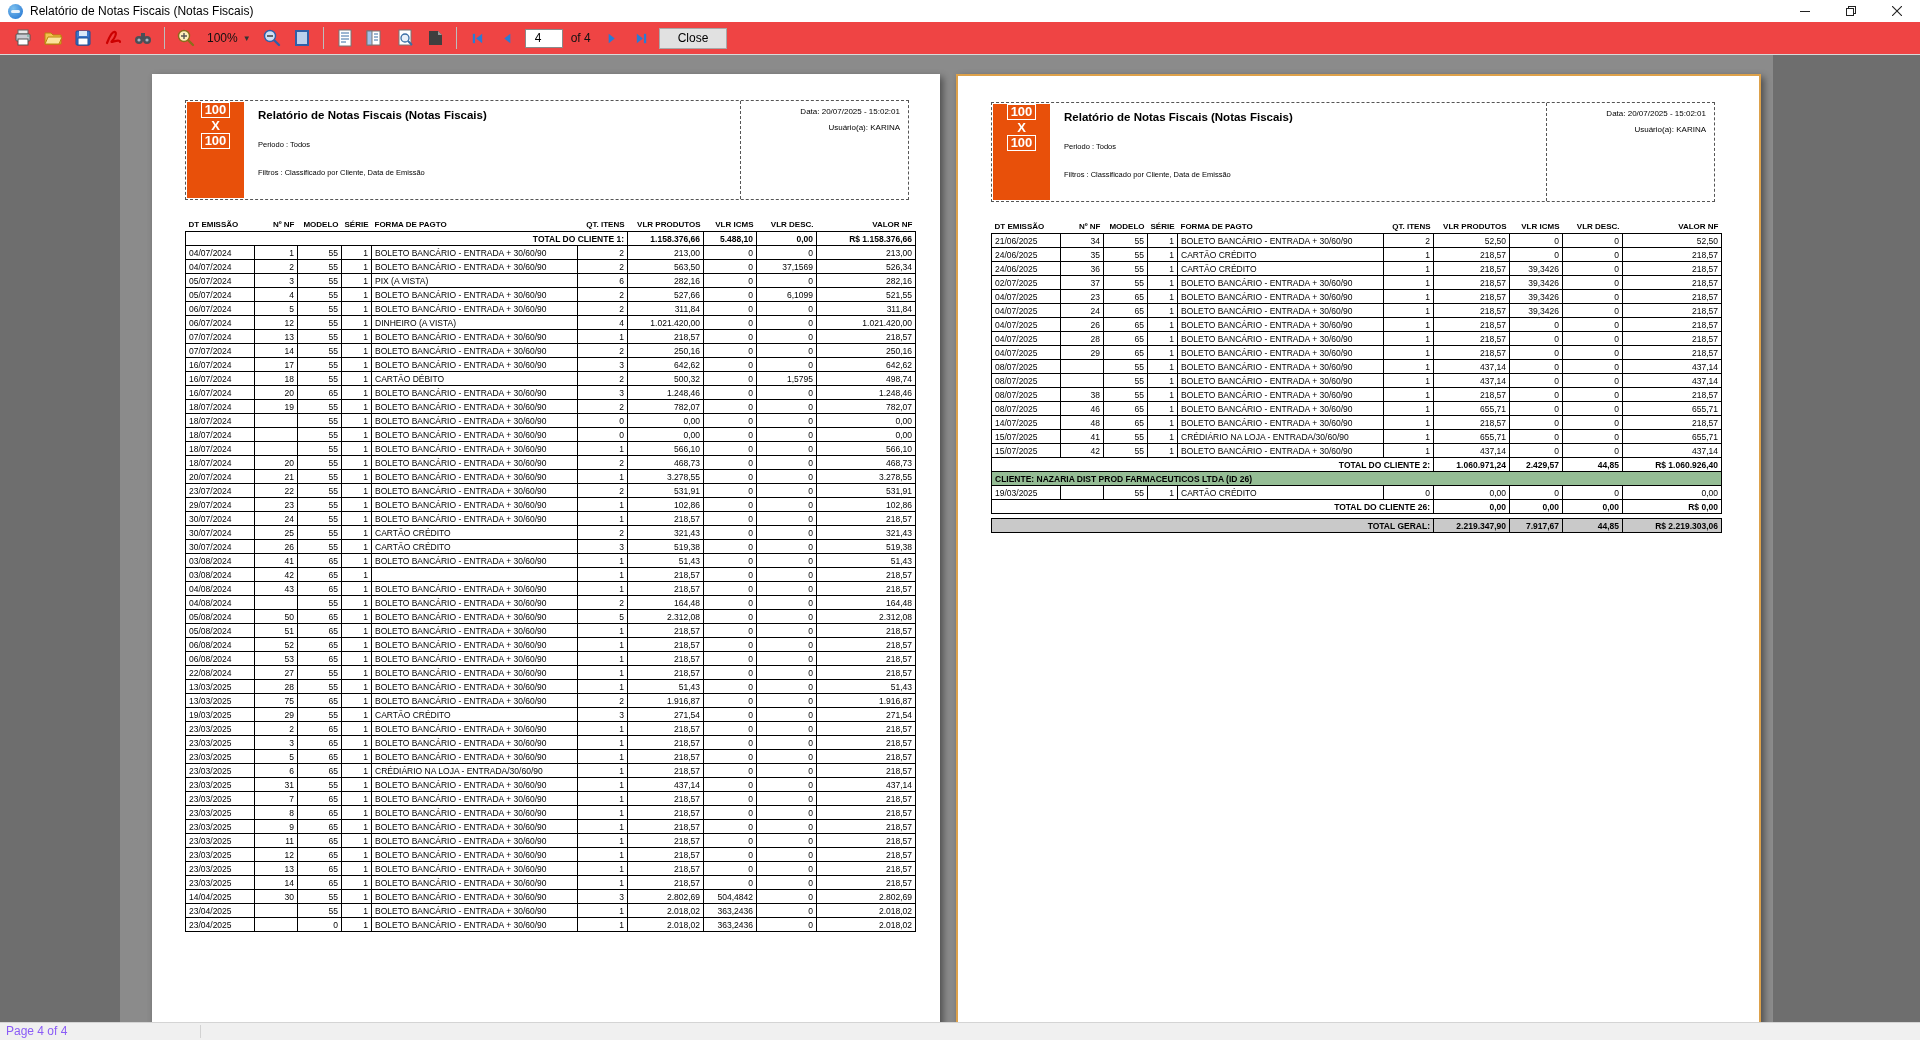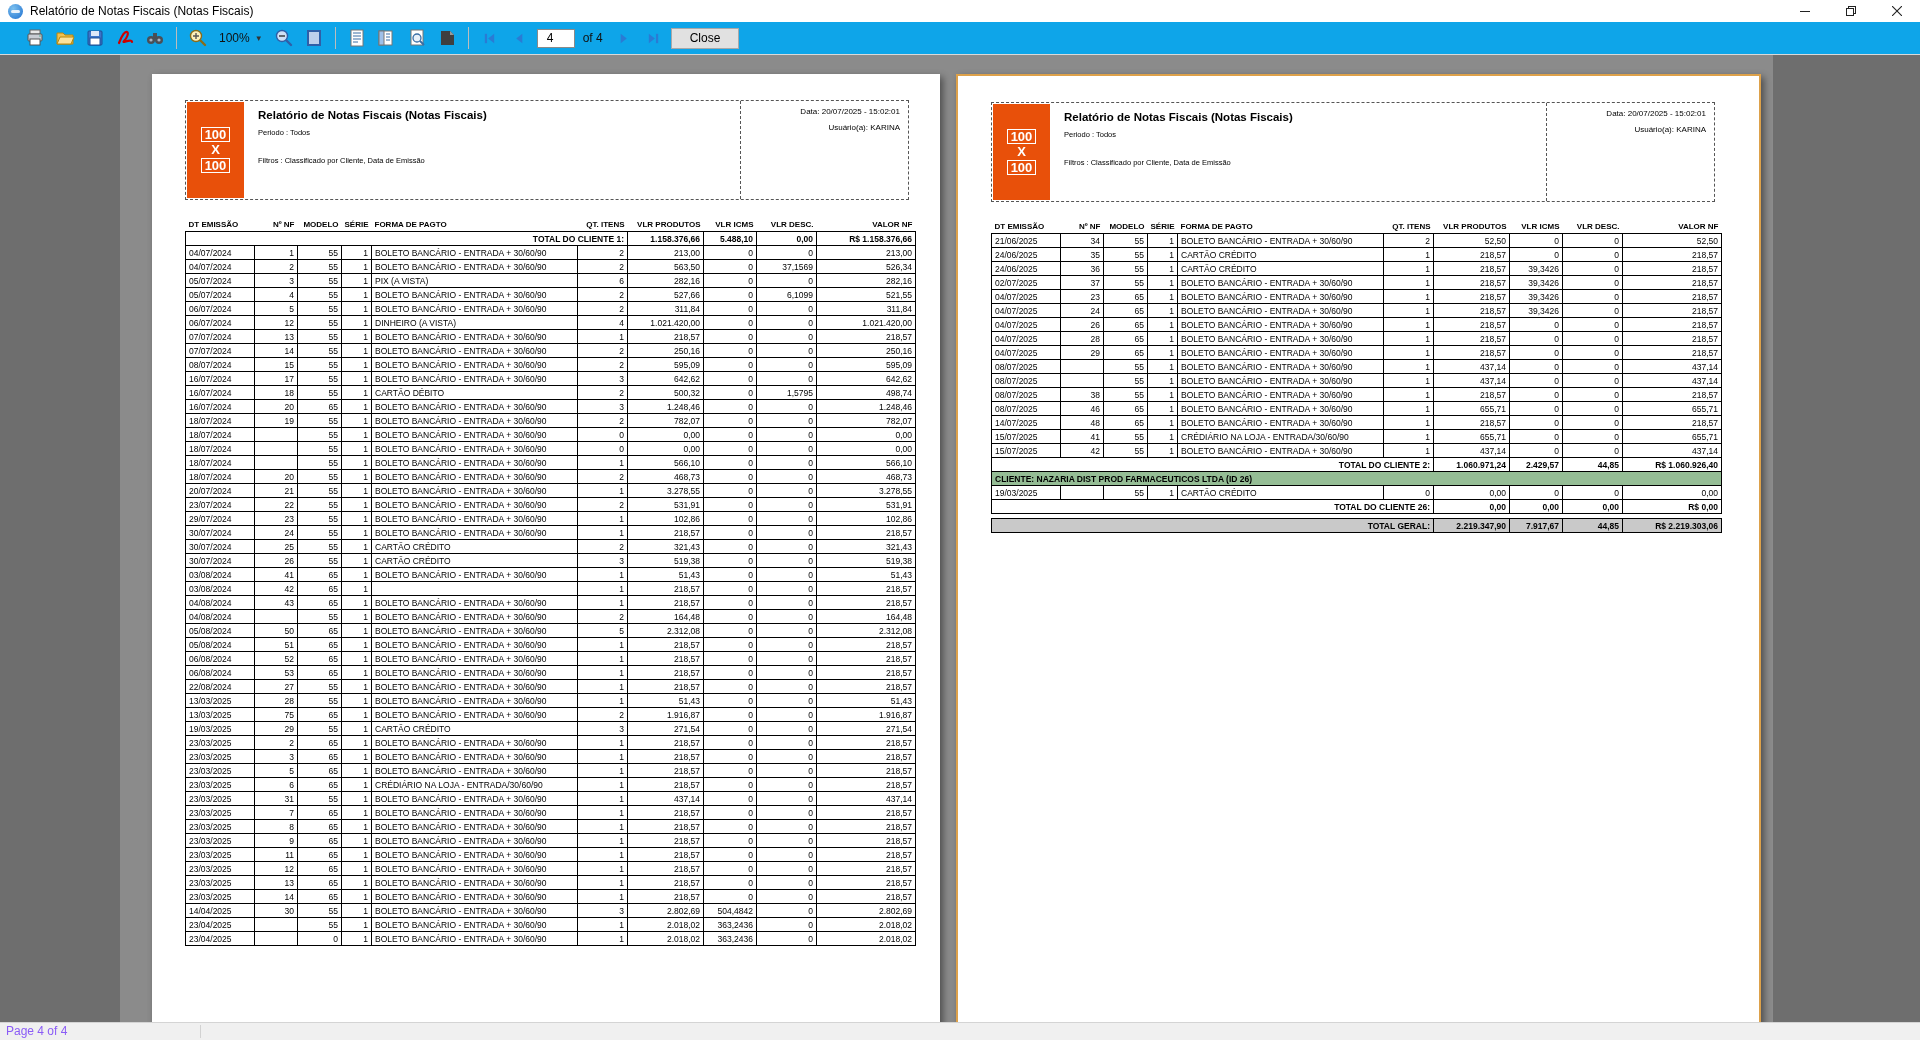--- a/index.html
+++ b/index.html
@@ -16,47 +16,47 @@
   
   .titlebar{height:22px;background:#ffffff;display:flex;align-items:center;position:relative}
   .app-icon{width:15px;height:15px;border-radius:50%;margin:0 7px 0 8px;background:radial-gradient(circle at 35% 30%,#7cc0ee,#1d6fd0);position:relative;flex:0 0 auto}
   .app-icon::after{content:'';position:absolute;left:3px;top:6px;width:9px;height:3px;background:#e9f2fb;border-radius:2px}
   .title-text{font-size:12px;color:#000}
   .win-controls{margin-left:auto;display:flex;height:22px}
   .win-btn{width:46px;height:22px;display:flex;align-items:center;justify-content:center;font-size:11px;color:#222;cursor:default}
   .win-btn svg{display:block}
 
   
-  .toolbar{height:33px;background:#0ea5e9;border-bottom:1px solid #d9d9d9;display:flex;align-items:center;padding:0 22px;gap:4px}
+  .toolbar{height:33px;background:#ef4444;border-bottom:1px solid #d9d9d9;display:flex;align-items:center;padding:0 10px;gap:4px}
   .tb-btn{width:26px;height:26px;display:flex;align-items:center;justify-content:center;background:transparent;border:none;padding:0}
   .tb-btn svg{width:20px;height:20px;display:block}
   .tb-sep{width:1px;height:22px;background:#bdbdbd;margin:0 4px}
   .zoom-select{width:auto;display:flex;align-items:center;gap:5px;padding:0 4px;font-size:12px;color:#111;background:transparent;border:none}
   .zoom-select .caret{font-size:8px;color:#333}
   .page-num-input{width:38px;height:19px;border:1px solid #8a8a8a;background:#fff;font-size:12px;font-family:"Liberation Sans",sans-serif;padding:0 0 0 9px}
   .of-label{font-size:12px;color:#111;margin:0 4px}
   .nav-btn svg{width:15px;height:15px}
   .close-btn{height:21px;padding:0 18px;font-size:12px;font-family:"Liberation Sans",sans-serif;background:#e1e1e1;border:1px solid #a8a8a8;color:#000}
 
   
   .preview{position:absolute;top:55px;left:0;right:0;bottom:18px;background:#6e6e6e;overflow:hidden}
   .preview-panel{position:absolute;left:120px;top:0;width:1653px;bottom:0;background:#8b8b8b}
   .page{position:absolute;top:19px;height:1200px;background:#fff;box-shadow:3px 3px 7px rgba(0,0,0,.45)}
   .page-left{left:152px;width:788px}
   .page-right{left:956px;width:805px;border:2px solid var(--sel-border)}
   .page-inner{position:relative;padding:26px 0 0 33px}
 
   
   .report-header{position:relative;width:724px;height:100px;border:1px dashed #555}
-  .rh-logo{position:absolute;left:1px;top:1px;bottom:1px;width:57px;background:var(--orange);color:#fff;display:flex;flex-direction:column;align-items:center;justify-content:center;font-weight:bold;line-height:1.05}
+  .rh-logo{position:absolute;left:1px;top:1px;bottom:1px;width:57px;background:var(--orange);color:#fff;display:flex;flex-direction:column;align-items:center;justify-content:flex-start;font-weight:bold;line-height:1.05}
   .rh-logo .l-box{border:1px solid #fff;padding:0 3px;font-size:13px}
   .rh-logo .l-mid{font-size:13px;margin:1px 0}
   .rh-text{position:absolute;left:72px;top:8px;right:180px}
   .rh-title{font-size:11.5px;font-weight:bold;color:#000}
-  .rh-period{font-size:7.5px;margin-top:7px;color:#000}
+  .rh-period{font-size:7.5px;margin-top:19px;color:#000}
   .rh-filters{font-size:7.5px;margin-top:19px;color:#000}
   .rh-info{position:absolute;right:0;top:0;bottom:0;width:168px;border-left:1px dashed #555;padding:6px 8px;text-align:right;font-size:8px;color:#000}
   .rh-info .rh-user{margin-top:7px}
 
   
   .report-table{border-collapse:collapse;table-layout:fixed;width:730px;margin-top:18px;color:#000}
   .report-table th{font-size:8px;font-weight:bold;border:none;padding:2px 3px;white-space:nowrap;overflow:hidden;text-align:left}
   .report-table td{font-size:8.5px;border:1px solid #000;padding:0 3px;height:14px;white-space:nowrap;overflow:hidden;vertical-align:middle}
   .report-table .r{text-align:right}
   .c0{width:69px}.c1{width:43px}.c2{width:44px}.c3{width:30px}.c4{width:206px}
@@ -349,32 +349,20 @@
                 <td class="c2 r">55</td>
                 <td class="c3 r">1</td>
                 <td class="c4 ">BOLETO BANCÁRIO - ENTRADA + 30/60/90</td>
                 <td class="c5 r">2</td>
                 <td class="c6 r">250,16</td>
                 <td class="c7 r">0</td>
                 <td class="c8 r">0</td>
                 <td class="c9 r">250,16</td>
               </tr>
               <tr class="data-row">
-                <td class="c0 ">08/07/2024</td>
-                <td class="c1 r">15</td>
-                <td class="c2 r">55</td>
-                <td class="c3 r">1</td>
-                <td class="c4 ">BOLETO BANCÁRIO - ENTRADA + 30/60/90</td>
-                <td class="c5 r">2</td>
-                <td class="c6 r">595,09</td>
-                <td class="c7 r">0</td>
-                <td class="c8 r">0</td>
-                <td class="c9 r">595,09</td>
-              </tr>
-              <tr class="data-row">
                 <td class="c0 ">16/07/2024</td>
                 <td class="c1 r">17</td>
                 <td class="c2 r">55</td>
                 <td class="c3 r">1</td>
                 <td class="c4 ">BOLETO BANCÁRIO - ENTRADA + 30/60/90</td>
                 <td class="c5 r">3</td>
                 <td class="c6 r">642,62</td>
                 <td class="c7 r">0</td>
                 <td class="c8 r">0</td>
                 <td class="c9 r">642,62</td>

